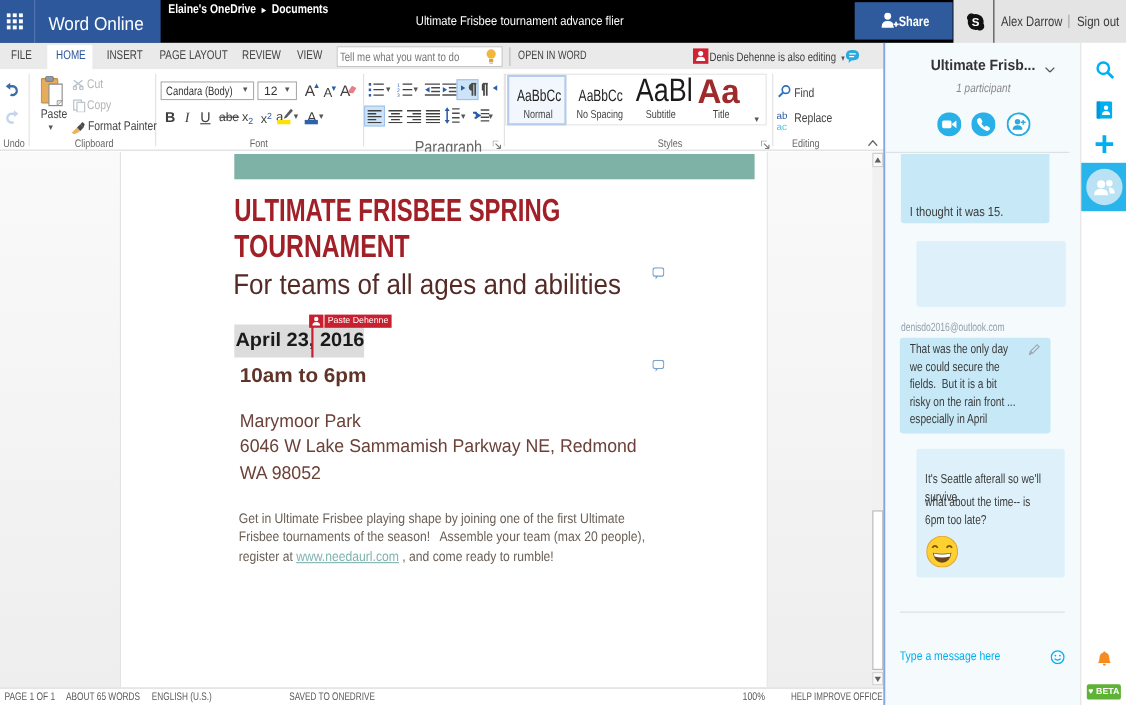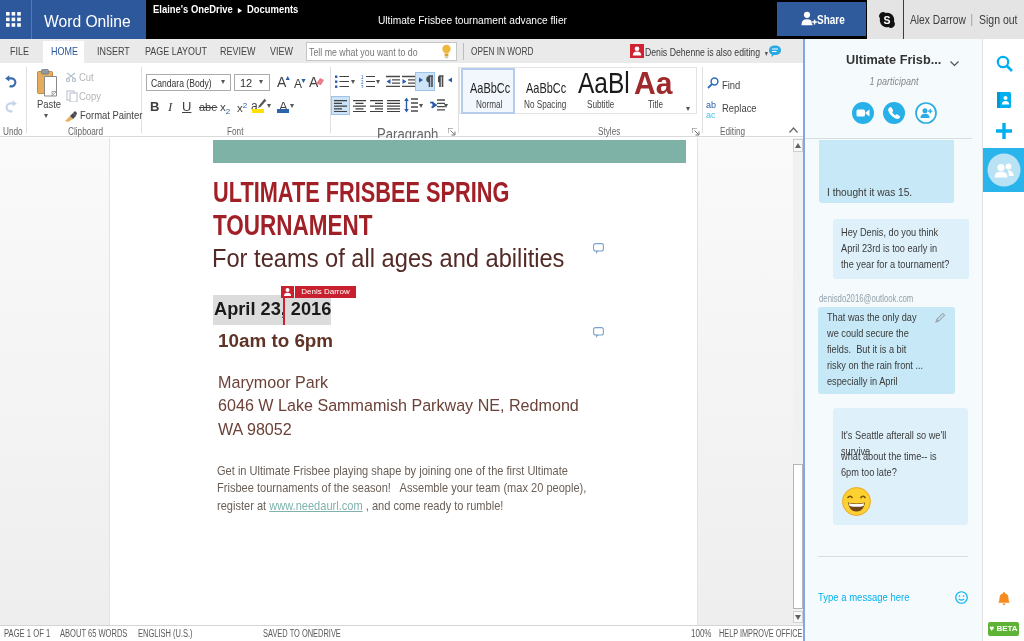--- a/index.html
+++ b/index.html
@@ -282,21 +282,21 @@
 
     <div class="abs" style="left:213px;top:157px;width:118px;height:30px;background:#dcdcdc;"></div>
     <div id="april" class="abs" style="left:214px;top:160.6px;font-size:17.5px;font-weight:700;color:#1a1a1a;transform:scaleX(1.04);transform-origin:0 0;white-space:nowrap;">April 23, 2016</div>
 
     <div class="abs" style="left:283px;top:152px;width:1.5px;height:35px;background:#c8202f;"></div>
     <div class="abs" style="left:281px;top:148px;width:13px;height:12px;background:#c8202f;"></div>
     <svg class="abs" style="left:281px;top:148px;" width="13" height="12" viewBox="0 0 13 12">
       <circle cx="6.5" cy="4" r="2" fill="#fff"></circle>
       <path d="M3 10 Q3 6.7 6.5 6.7 Q10 6.7 10 10 Z" fill="#fff"></path>
     </svg>
-    <div class="abs" style="left:295px;top:148px;width:61px;height:12px;background:#c8202f;color:#fff;font-size:8px;text-align:center;line-height:12px;white-space:nowrap;">Denis Darrow</div>
+    <div class="abs" style="left:295px;top:148px;width:61px;height:12px;background:#c8202f;color:#fff;font-size:8px;text-align:center;line-height:12px;white-space:nowrap;">Paste Dehenne</div>
 
     <div id="t10" class="abs" style="left:218px;top:192px;font-size:18.3px;font-weight:700;color:#5f3427;transform:scaleX(1.03);transform-origin:0 0;white-space:nowrap;">10am to 6pm</div>
 
     <div id="addr" class="abs" style="left:218px;top:232.7px;font-size:16.8px;color:#6b4138;line-height:23.7px;transform:scaleX(0.96);transform-origin:0 0;white-space:nowrap;">Marymoor Park<br>6046 W Lake Sammamish Parkway NE, Redmond<br>WA 98052</div>
 
     <div id="para" class="abs" style="left:216.5px;top:324.5px;font-size:12.6px;color:#6a5f56;line-height:17.6px;transform:scaleX(0.878);transform-origin:0 0;white-space:nowrap;">Get in Ultimate Frisbee playing shape by joining one of the first Ultimate<br>Frisbee tournaments of the season!&nbsp;&nbsp; Assemble your team (max 20 people),<br>register at <span style="color:#7fb2ae;text-decoration:underline;">www.needaurl.com</span> , and come ready to rumble!</div>
 
     <svg class="abs" style="left:593px;top:105px;" width="11" height="12" viewBox="0 0 11 12">
       <rect x="0.6" y="0.6" width="9.8" height="7.4" rx="2" fill="#fff" stroke="#7da3cc" stroke-width="1.1"></rect>
       <path d="M3 7.8 L3 11 L5.5 7.8 Z" fill="#7da3cc"></path>
@@ -317,21 +317,21 @@
         <path d="M0 0 L3 5 L6 0 Z" fill="#606060"></path>
       </svg>
   </div>
 
   <div class="abs" style="left:0;top:625px;width:805px;height:16px;background:#fff;border-top:1px solid #d4d4d4;"></div>
   <div class="abs" style="left:0;top:625px;width:910px;height:16px;font-size:10px;color:#5a5a5a;">
     <span class="abs" style="left:4px;top:2.5px;"><span class="cx" style="transform:scaleX(0.765);">PAGE 1 OF 1</span></span>
     <span class="abs" style="left:60px;top:2.5px;"><span class="cx" style="transform:scaleX(0.755);">ABOUT 65 WORDS</span></span>
     <span class="abs" style="left:138px;top:2.5px;"><span class="cx" style="transform:scaleX(0.75);">ENGLISH (U.S.)</span></span>
     <span class="abs" style="left:263px;top:2.5px;"><span class="cx" style="transform:scaleX(0.745);">SAVED TO ONEDRIVE</span></span>
-    <span class="abs" style="left:691px;top:2.5px;text-align:right;"><span class="cx" style="transform:scaleX(0.8);">100%</span></span>
+    <span class="abs" style="left:675px;top:2.5px;text-align:right;"><span class="cx" style="transform:scaleX(0.8);">100%</span></span>
     <span class="abs" style="left:719px;top:2.5px;"><span class="cx" style="transform:scaleX(0.73);">HELP IMPROVE OFFICE</span></span>
   </div>
 
   <div class="abs" style="left:803px;top:39px;width:2.2px;height:602px;background:#84a7e2;"></div>
   <div id="chat" class="abs" style="left:805px;top:39px;width:219px;height:602px;background:#f5fafd;overflow:hidden;">
 
     <div class="abs" style="left:13.7px;top:93px;width:135.7px;height:71.4px;background:#c7e8f6;border-radius:3px;"></div>
     <div class="abs" style="left:21.7px;top:144.9px;font-size:11.8px;line-height:16.5px;color:#3a3a3a;white-space:nowrap;"><span class="cx" style="transform:scaleX(0.86);">I thought it was 15.</span></div>
 
     <div class="abs" style="left:0;top:0;width:219px;height:100.5px;background:#f5fafd;"></div>
@@ -352,21 +352,20 @@
     </svg>
     <svg class="abs" style="left:110px;top:63px;" width="22" height="22" viewBox="0 0 22 22">
       <circle cx="11" cy="11" r="10" fill="#fdfefe" stroke="#2aabe2" stroke-width="1.7"></circle>
       <circle cx="10" cy="8.7" r="2.5" fill="#2aabe2"></circle>
       <path d="M5.5 16 Q5.5 11.8 10 11.8 Q14.5 11.8 14.5 16 Z" fill="#2aabe2"></path>
       <path d="M15.2 7 L15.2 11.4 M13 9.2 L17.4 9.2" stroke="#2aabe2" stroke-width="1.3"></path>
     </svg>
     <div class="abs" style="left:0;top:98.5px;width:167px;height:1px;background:#d9dee1;"></div>
 
     <div class="abs" style="left:27.9px;top:179.9px;width:135.7px;height:60.5px;background:#def1fa;border-radius:3px;"></div>
-    <div class="abs" style="left:35.9px;top:185px;font-size:11.8px;color:#3a3a3a;line-height:16.15px;white-space:nowrap;"><span class="cx" style="transform:scaleX(0.78);transform-origin:0 0;">Hey Denis, do you think<br>April 23rd is too early in<br>the year for a tournament?</span></div>
 
     <div class="abs" style="left:13.5px;top:252.7px;font-size:10.8px;color:#93a2ac;white-space:nowrap;"><span class="cx" style="transform:scaleX(0.72);">denisdo2016@outlook.com</span></div>
 
     <div class="abs" style="left:13.1px;top:267.7px;width:136.8px;height:87.7px;background:#c7e8f6;border-radius:3px;"></div>
     <div class="abs" style="left:21.7px;top:269.7px;font-size:11.8px;color:#3a3a3a;line-height:16.05px;white-space:nowrap;"><span class="cx" style="transform:scaleX(0.78);transform-origin:0 0;">That was the only day<br>we could secure the<br>fields.&nbsp; But it is a bit<br>risky on the rain front ...<br>especially in April</span></div>
     <svg class="abs" style="left:130px;top:272.5px;" width="11" height="11" viewBox="0 0 12 12">
       <path d="M1 11 L2 8 L8.5 1.5 L10.5 3.5 L4 10 Z M2 8 L4 10" fill="none" stroke="#9aa5ad" stroke-width="1.1"></path>
     </svg>
 
     <div class="abs" style="left:28.1px;top:368.9px;width:134.9px;height:116.9px;background:#def1fa;border-radius:3px;"></div>

